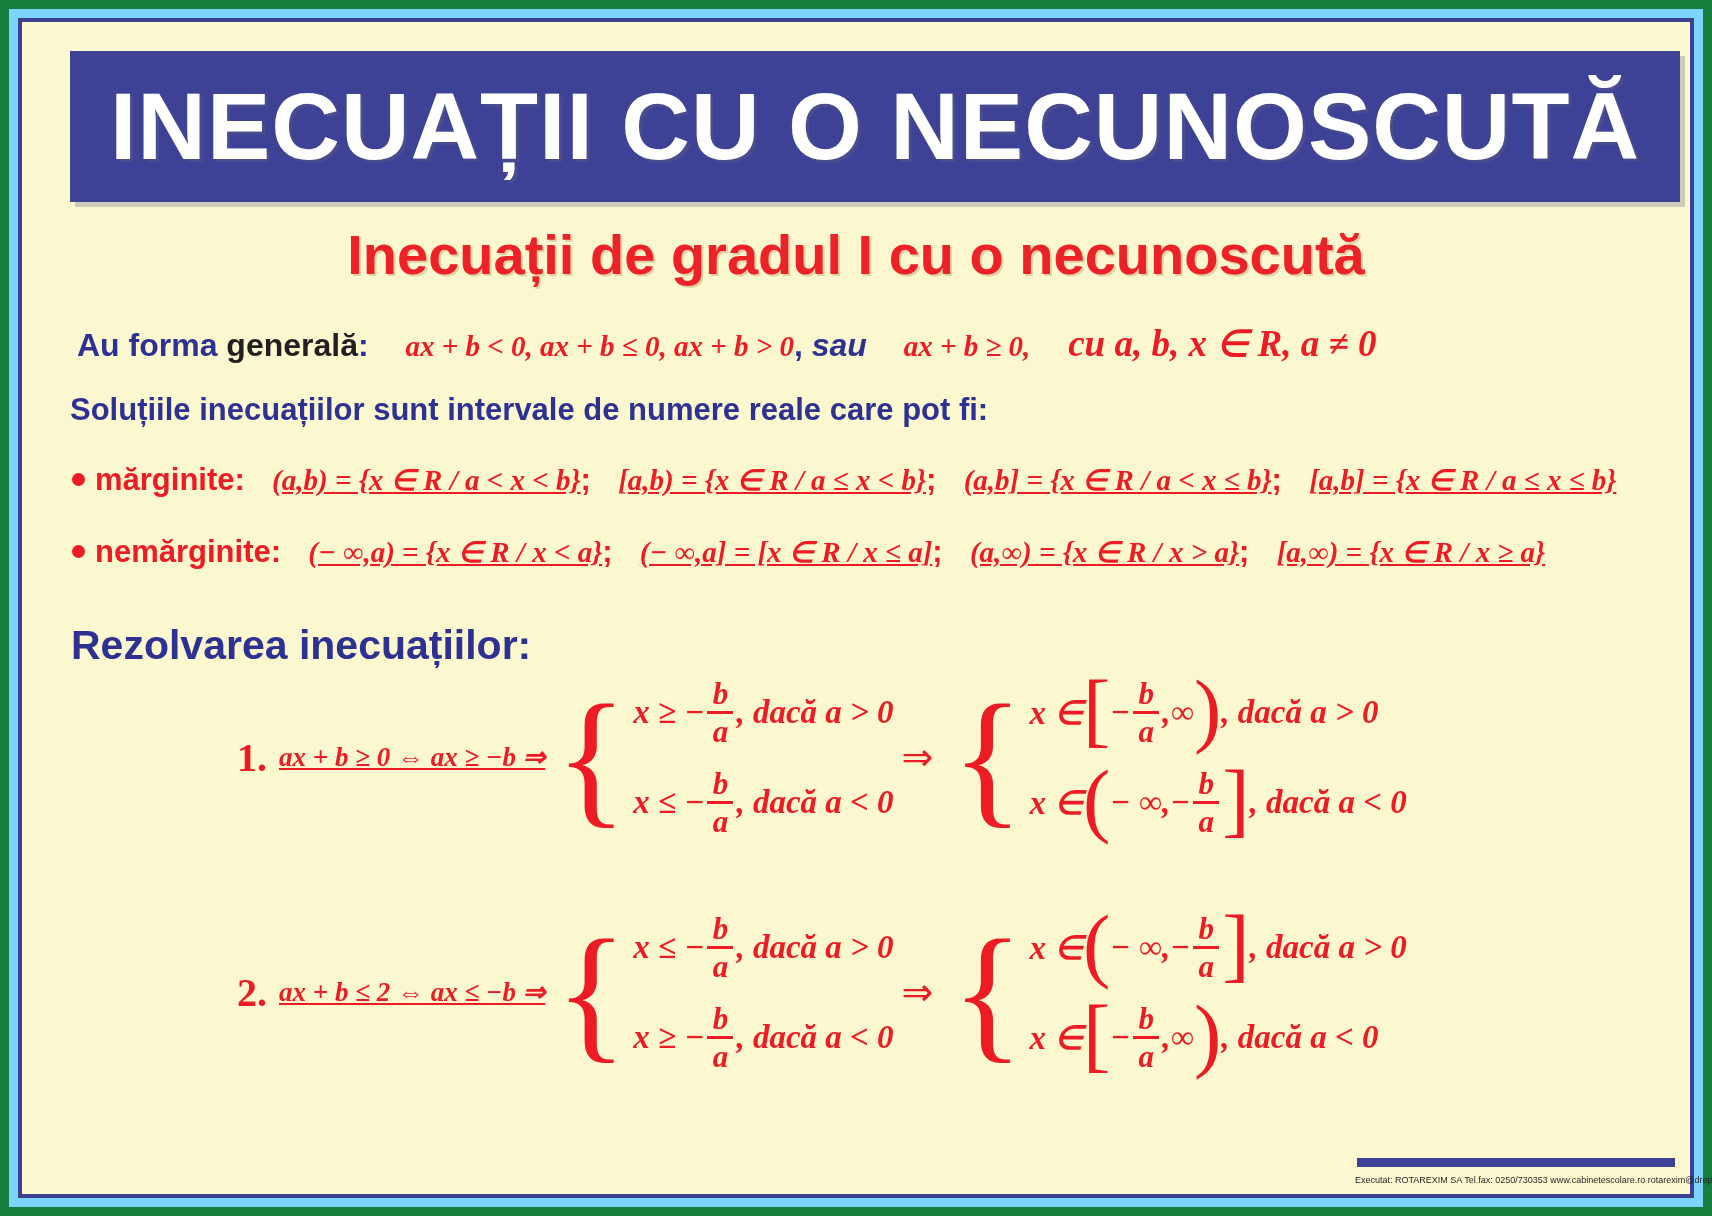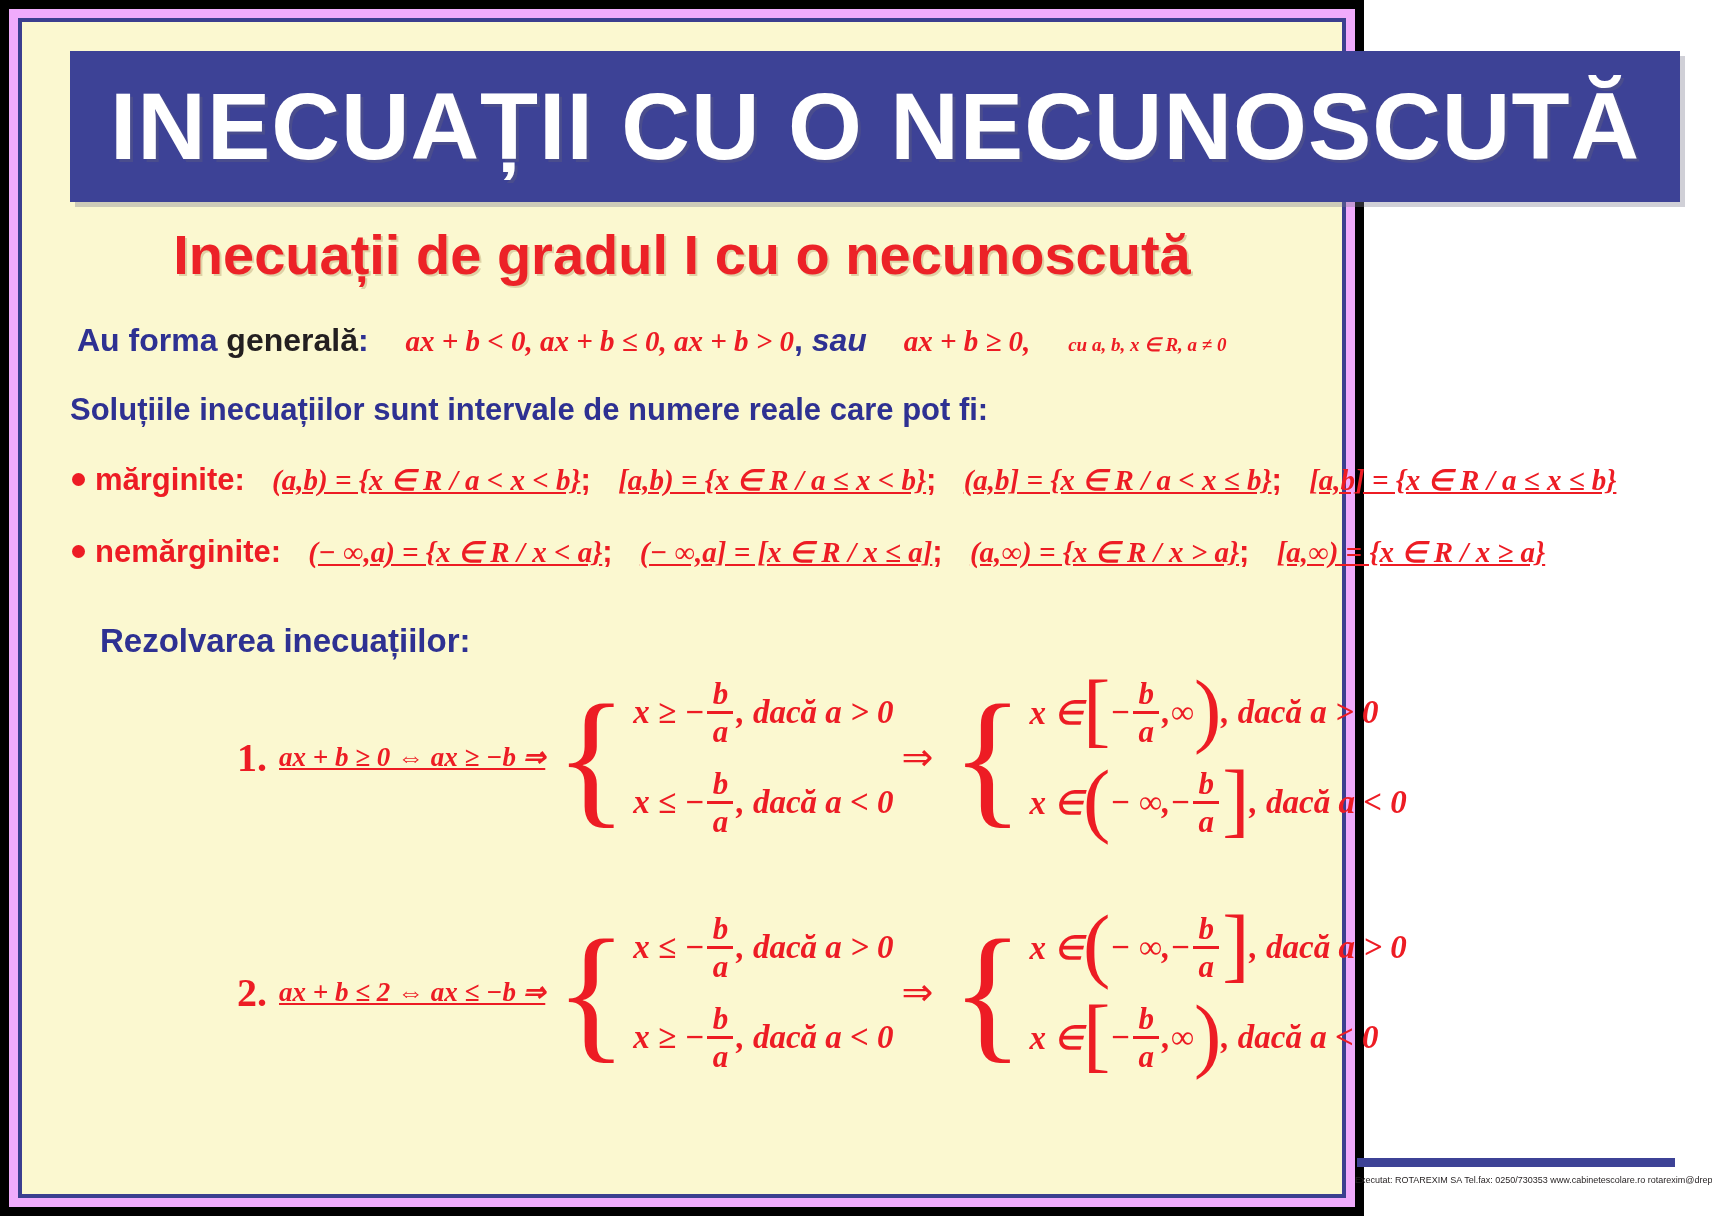--- a/index.html
+++ b/index.html
@@ -3,24 +3,24 @@
 <meta charset="utf-8">
 <style>
   html,body{margin:0;padding:0;}
   body{
     width:1712px;height:1216px;
     background:#ffffff;
     font-family:"Liberation Sans",sans-serif;
     overflow:hidden;
   }
   .poster{
-    position:absolute;left:0;top:0;width:1364px;height:1216px;
-    background:#f0abfc;
+    position:absolute;left:0;top:0;width:1712px;height:1216px;
+    background:#7dd3fc;
     box-sizing:border-box;
-    border:9px solid #000000;
+    border:9px solid #15803d;
   }
   .poster-frame{
     position:absolute;left:9px;top:9px;right:9px;bottom:9px;
     border:4px solid #3b3f8f;
     background:#fbf8d0;
     box-sizing:border-box;
   }
   
   .title-banner{
     position:absolute;left:48px;top:29px;width:1610px;height:151px;
@@ -51,36 +51,36 @@
   .row{position:absolute;white-space:nowrap;}
   .blue{color:#2e3192;font-weight:bold;}
   .red{color:#ed1c24;font-weight:bold;}
   .dark{color:#231f20;font-weight:bold;}
   .math{font-family:"Liberation Serif",serif;font-style:italic;font-weight:bold;}
 
   .line-form{left:55px;top:300px;font-size:32px;}
   .line-form .lbl{font-size:32px;}
   .line-form .mth{font-size:29px;margin-left:9px;}
   .line-form .sau{font-size:32px;font-style:italic;}
-  .line-form .cu{font-size:19px;}
+  .line-form .cu{font-size:37px;}
 
   .line-sol{left:48px;top:370px;font-size:31px;}
 
   .bullet-row{left:50px;font-size:31px;}
   .b1{top:440px;}
   .b2{top:512px;}
   .bullet-dot{
     display:inline-block;width:13px;height:13px;border-radius:50%;
     background:#ed1c24;vertical-align:middle;margin-right:10px;margin-bottom:5px;
   }
   .bullet-label{color:#ed1c24;font-weight:bold;font-size:31px;}
   .set-math{font-family:"Liberation Serif",serif;font-style:italic;font-weight:bold;color:#ed1c24;font-size:29px;text-decoration:underline;}
   .semi{color:#ed1c24;font-weight:bold;font-size:31px;font-family:"Liberation Sans",sans-serif;font-style:normal;}
 
-  .rez{left:78px;top:600px;font-size:33px;}
+  .rez{left:49px;top:600px;font-size:41px;}
 
   
   .formula{position:absolute;display:flex;align-items:center;color:#ed1c24;}
   .f1{left:215px;top:645px;}
   .f2{left:215px;top:880px;}
   .fnum{
     font-family:"Liberation Serif",serif;font-weight:bold;font-style:normal;
     font-size:40px;margin-right:12px;
   }
   .flead{

